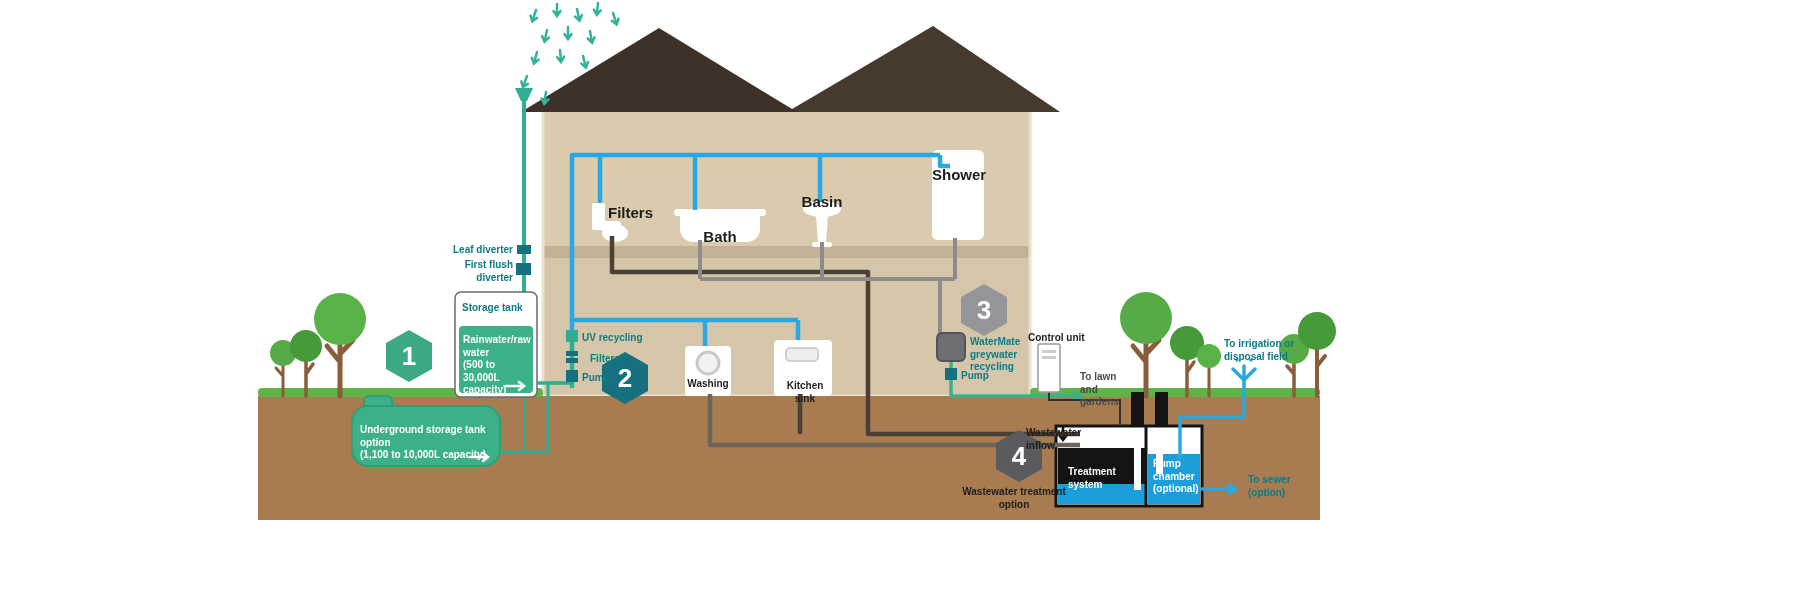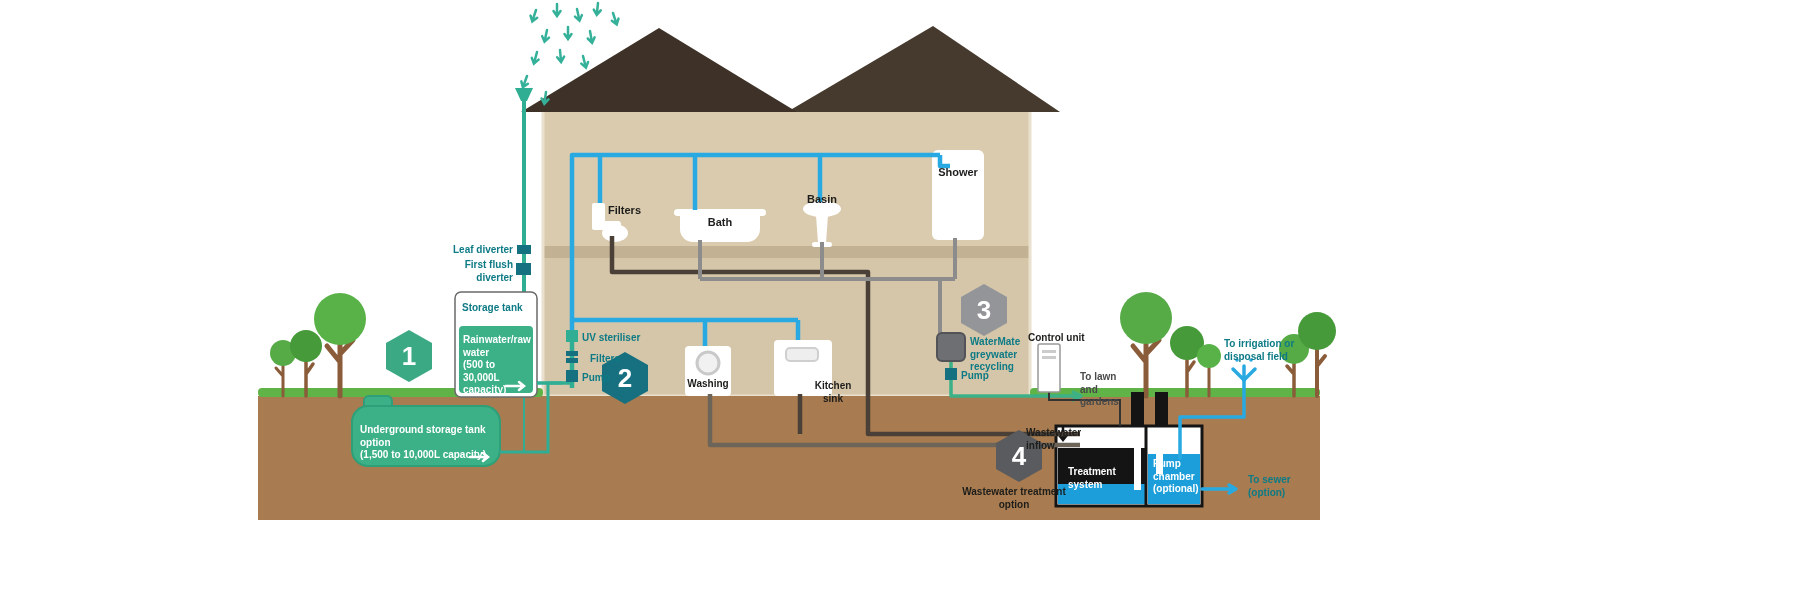--- a/index.html
+++ b/index.html
@@ -6,21 +6,21 @@
   .stage{position:relative;width:1801px;height:600px;background:#ffffff;overflow:hidden;
          font-family:"Liberation Sans",sans-serif;}
   .stage svg{position:absolute;left:0;top:0;}
   .lbl{position:absolute;font-weight:700;line-height:1.25;}
   .lbl span{display:block;}
   .teal{color:#0d7a85;}
   .blk{color:#1d1d1b;}
   .wht{color:#ffffff;}
   .gry{color:#4a4a4a;}
   .s8{font-size:10px;}
-  .s85{font-size:11px;}
+  .s85{font-size:15px;}
   .ctr{text-align:center;}
   .rgt{text-align:right;}
   .hex{position:absolute;width:46px;height:52px;display:flex;align-items:center;justify-content:center;
        clip-path:polygon(50% 0,100% 25%,100% 75%,50% 100%,0 75%,0 25%);
        color:#fff;font-weight:700;font-size:26px;font-family:"Liberation Sans",sans-serif;}
   .hx1{background:#3aa984;}
   .hx2{background:#17707f;}
   .hx3{background:#939598;}
   .hx4{background:#5a5b5e;}
 </style>
@@ -255,34 +255,34 @@
 <div class="hex hx3" style="left:961px;top:284px;">3</div>
 <div class="hex hx4" style="left:996px;top:430px;">4</div>
 
 <div class="lbl teal s8 rgt" style="left:443px;top:244px;width:70px;">Leaf diverter</div>
 <div class="lbl teal s8 rgt" style="left:455px;top:259px;width:58px;">First flush diverter</div>
 <div class="lbl teal s8" style="left:462px;top:302px;">Storage tank</div>
 <div class="lbl wht s8" style="left:463px;top:334px;width:68px;">
   <span>Rainwater/raw water</span>
   <span>(500 to 30,000L capacity)</span>
 </div>
-<div class="lbl teal s8" style="left:582px;top:332px;">UV steriliser</div>
+<div class="lbl teal s8" style="left:582px;top:332px;">UV recycling</div>
 <div class="lbl teal s8" style="left:582px;top:353px;padding-left:8px;">Filters</div>
 <div class="lbl teal s8" style="left:582px;top:372px;">Pump</div>
 <div class="lbl wht s8" style="left:360px;top:424px;width:138px;">
   <span>Underground storage tank option</span>
-  <span>(1,500 to 10,000L capacity)</span>
+  <span>(1,100 to 10,000L capacity)</span>
 </div>
 
 <div class="lbl blk s85" style="left:608px;top:204px;">Filters</div>
-<div class="lbl blk s85 ctr" style="left:678px;top:216px;width:84px;">Bath</div>
+<div class="lbl blk s85 ctr" style="left:678px;top:228px;width:84px;">Bath</div>
 <div class="lbl blk s85 ctr" style="left:796px;top:193px;width:52px;">Basin</div>
 <div class="lbl blk s85 ctr" style="left:932px;top:166px;width:52px;">Shower</div>
 <div class="lbl blk s8 ctr" style="left:685px;top:378px;width:46px;">Washing</div>
-<div class="lbl blk s8 ctr" style="left:802px;top:380px;width:46px;padding-left:8px;">Kitchen sink</div>
+<div class="lbl blk s8 ctr" style="left:774px;top:380px;width:46px;padding-left:8px;">Kitchen sink</div>
 
 <div class="lbl teal s8" style="left:970px;top:336px;width:90px;">
   <span>WaterMate</span>
   <span>greywater recycling</span>
 </div>
 <div class="lbl teal s8" style="left:961px;top:370px;">Pump</div>
 <div class="lbl blk s8" style="left:1028px;top:332px;">Control unit</div>
 <div class="lbl gry s8" style="left:1080px;top:371px;width:54px;">To lawn and gardens</div>
 
 <div class="lbl teal s8" style="left:1224px;top:338px;width:76px;">To irrigation or disposal field</div>

